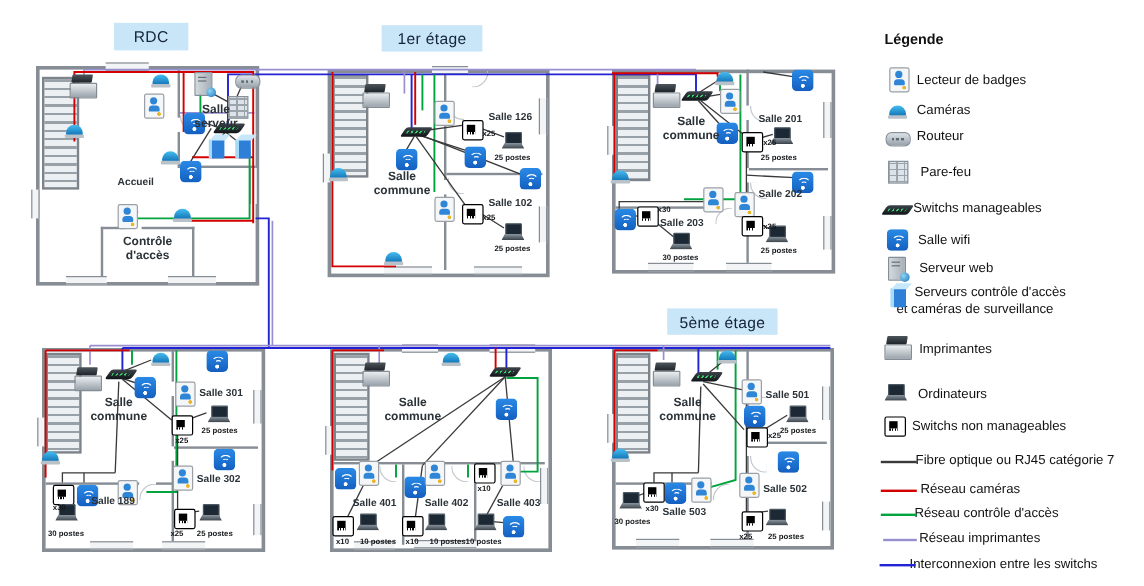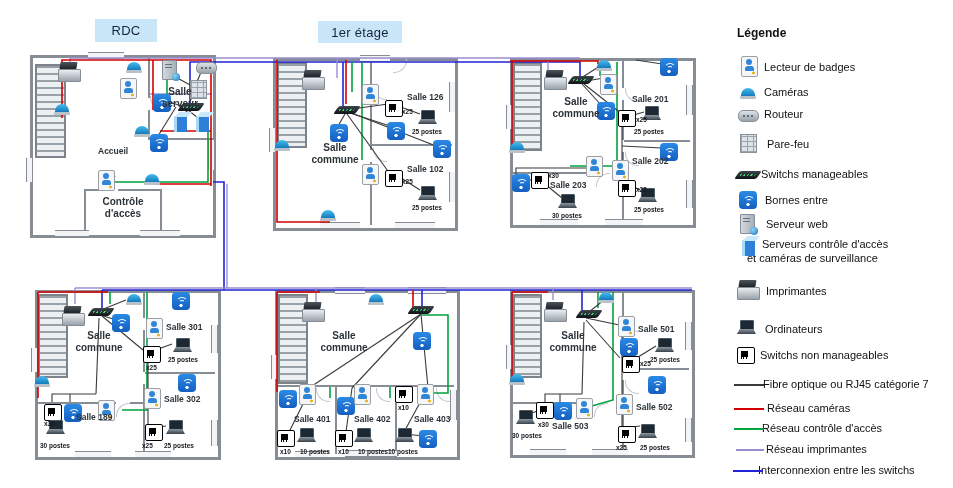--- a/index.html
+++ b/index.html
@@ -399,20 +399,21 @@
   <div class="tl" style="left:300px;top:448px">10 postes</div>
   <div class="rl" style="left:354px;top:414px">Salle 402</div>
   <div class="tl" style="left:338px;top:448px">x10</div>
   <div class="tl" style="left:358px;top:448px">10 postes</div>
   <div class="rl" style="left:414px;top:414px">Salle 403</div>
   <div class="tl" style="left:398px;top:404px">x10</div>
   <div class="tl" style="left:388px;top:448px">10 postes</div>
 </div>
 
 <div class="layer">
+  <div class="title" style="left:556px;top:257px;width:92px;height:22px">5ème étage</div>
   <div class="plan" style="left:510px;top:290px;width:179px;height:162px"></div>
   <div class="stairs" style="left:513px;top:294px;width:25px;height:80px"></div>
   <div class="w" style="left:622px;top:290px;width:2px;height:28px"></div>
   <div class="w" style="left:622px;top:330px;width:2px;height:36px"></div>
   <div class="w" style="left:622px;top:380px;width:2px;height:72px"></div>
   <div class="w" style="left:624px;top:368px;width:65px;height:2px"></div>
   <div class="w" style="left:513px;top:402px;width:80px;height:2px"></div>
   <div class="door" style="left:625px;top:318px"></div>
   <div class="door" style="left:625px;top:380px"></div>
   <div class="door" style="left:594px;top:403px;transform:rotate(90deg)"></div>
@@ -455,21 +456,21 @@
   <div class="lg-label" style="left:764px;top:61px">Lecteur de badges</div>
   <div class="ic ic-cam" style="left:740px;top:88px"></div>
   <div class="lg-label" style="left:764px;top:86px">Caméras</div>
   <div class="ic ic-router" style="left:738px;top:110px"></div>
   <div class="lg-label" style="left:764px;top:108px">Routeur</div>
   <div class="ic ic-fw" style="left:740px;top:134px"></div>
   <div class="lg-label" style="left:767px;top:138px">Pare-feu</div>
   <div class="ic ic-swm" style="left:737px;top:171px"></div>
   <div class="lg-label" style="left:761px;top:168px">Switchs manageables</div>
   <div class="ic ic-wifi" style="left:739px;top:191px"></div>
-  <div class="lg-label" style="left:765px;top:194px">Bornes entre</div>
+  <div class="lg-label" style="left:765px;top:194px">Salle wifi</div>
   <div class="ic ic-web" style="left:740px;top:214px"></div>
   <div class="lg-label" style="left:766px;top:218px">Serveur web</div>
   <div class="ic ic-cas" style="left:742px;top:240px"></div>
   <div class="lg-label" style="left:762px;top:238px">Serveurs contrôle d'accès</div>
   <div class="lg-label" style="left:747px;top:252px">et caméras de surveillance</div>
   <div class="ic ic-prn" style="left:737px;top:280px"></div>
   <div class="lg-label" style="left:766px;top:285px">Imprimantes</div>
   <div class="ic ic-pc" style="left:737px;top:320px"></div>
   <div class="lg-label" style="left:765px;top:323px">Ordinateurs</div>
   <div class="ic ic-swn" style="left:737px;top:347px"></div>

